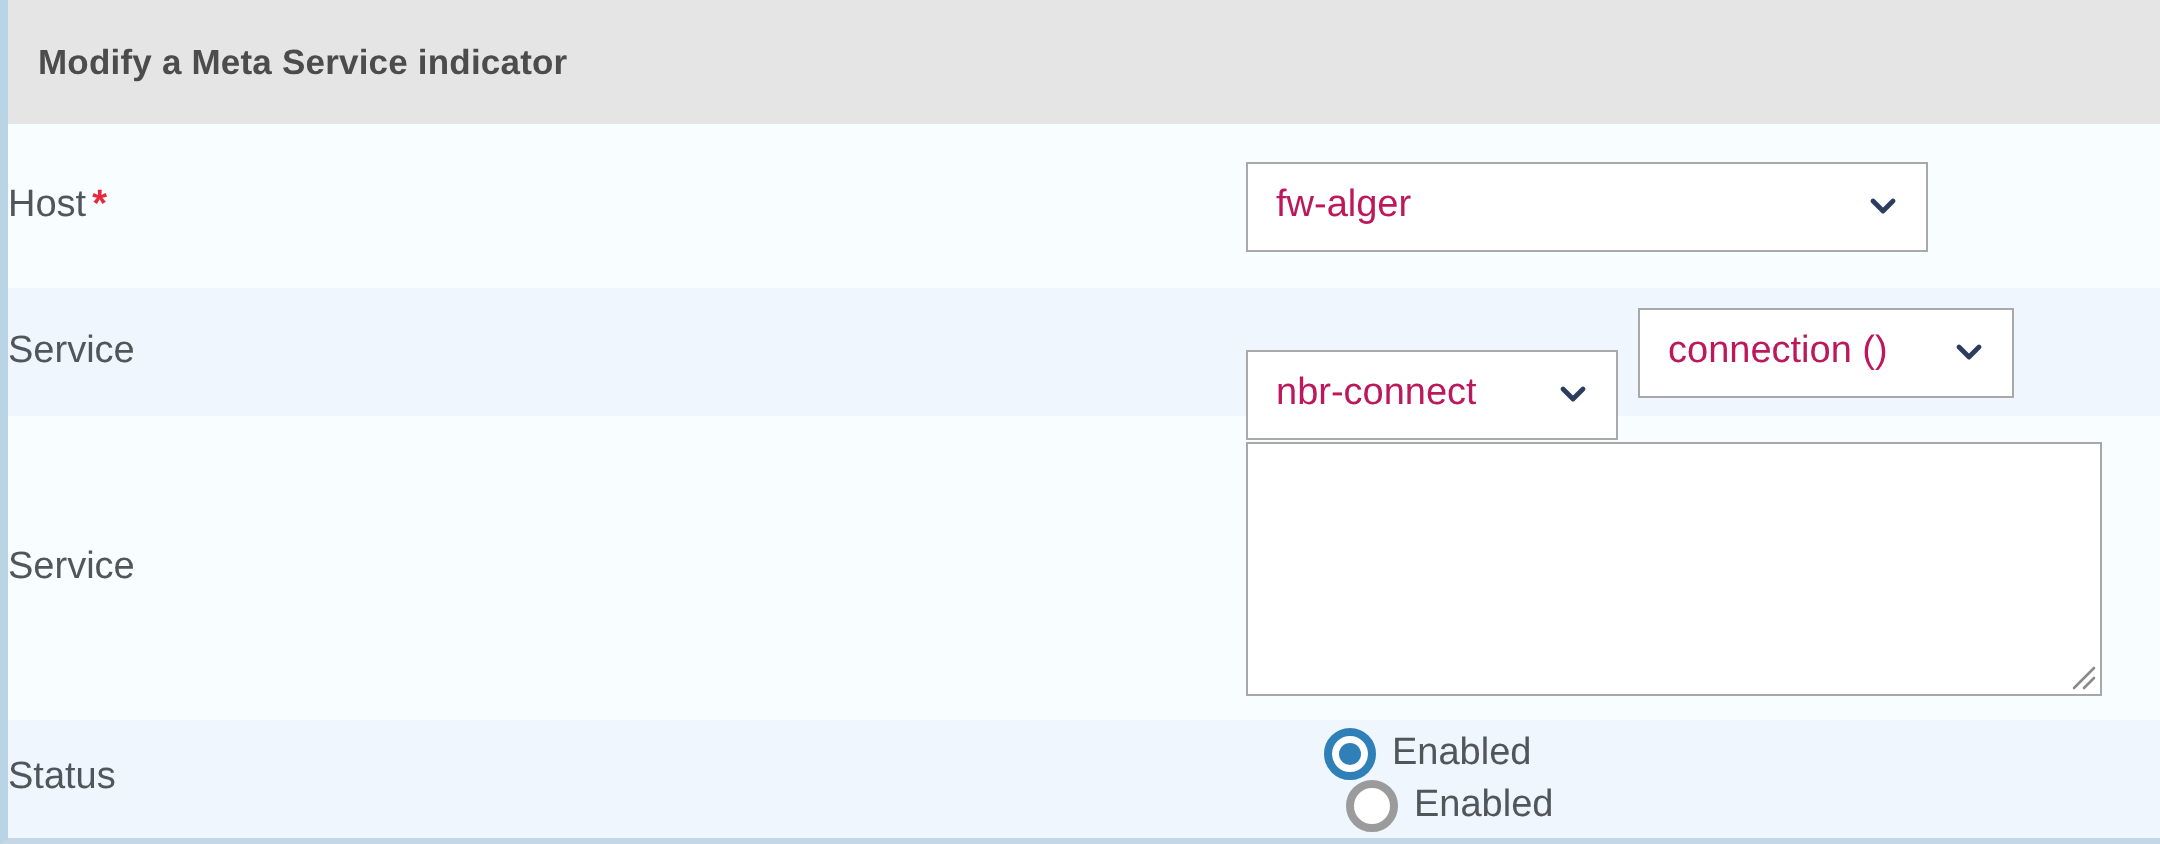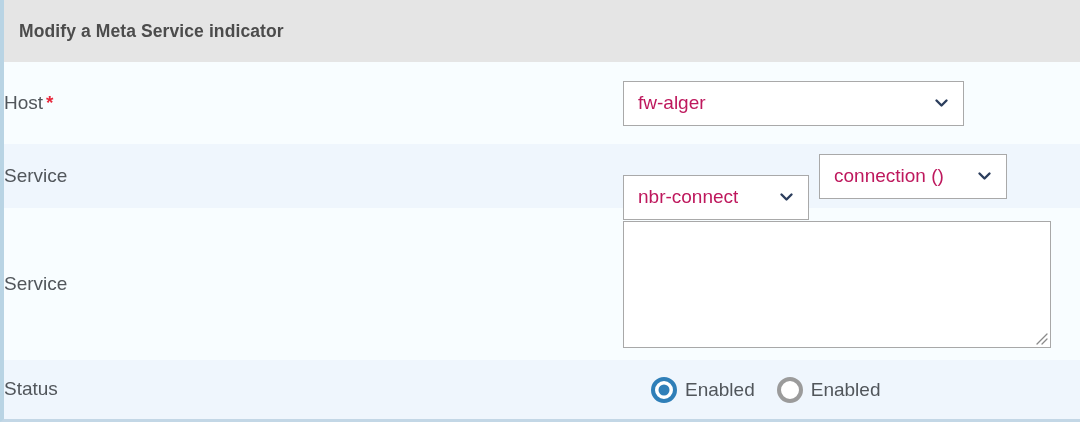--- a/index.html
+++ b/index.html
@@ -134,20 +134,21 @@
     bottom: 2px;
     width: 14px;
     height: 14px;
     pointer-events: none;
   }
 
   
   .radio-group {
     display: flex;
     align-items: center;
+    flex-direction: column;
   }
   .radio-item {
     display: flex;
     align-items: center;
     cursor: pointer;
   }
   .radio-item + .radio-item { margin-left: 22px; }
   .radio-mark {
     width: 26px;
     height: 26px;

